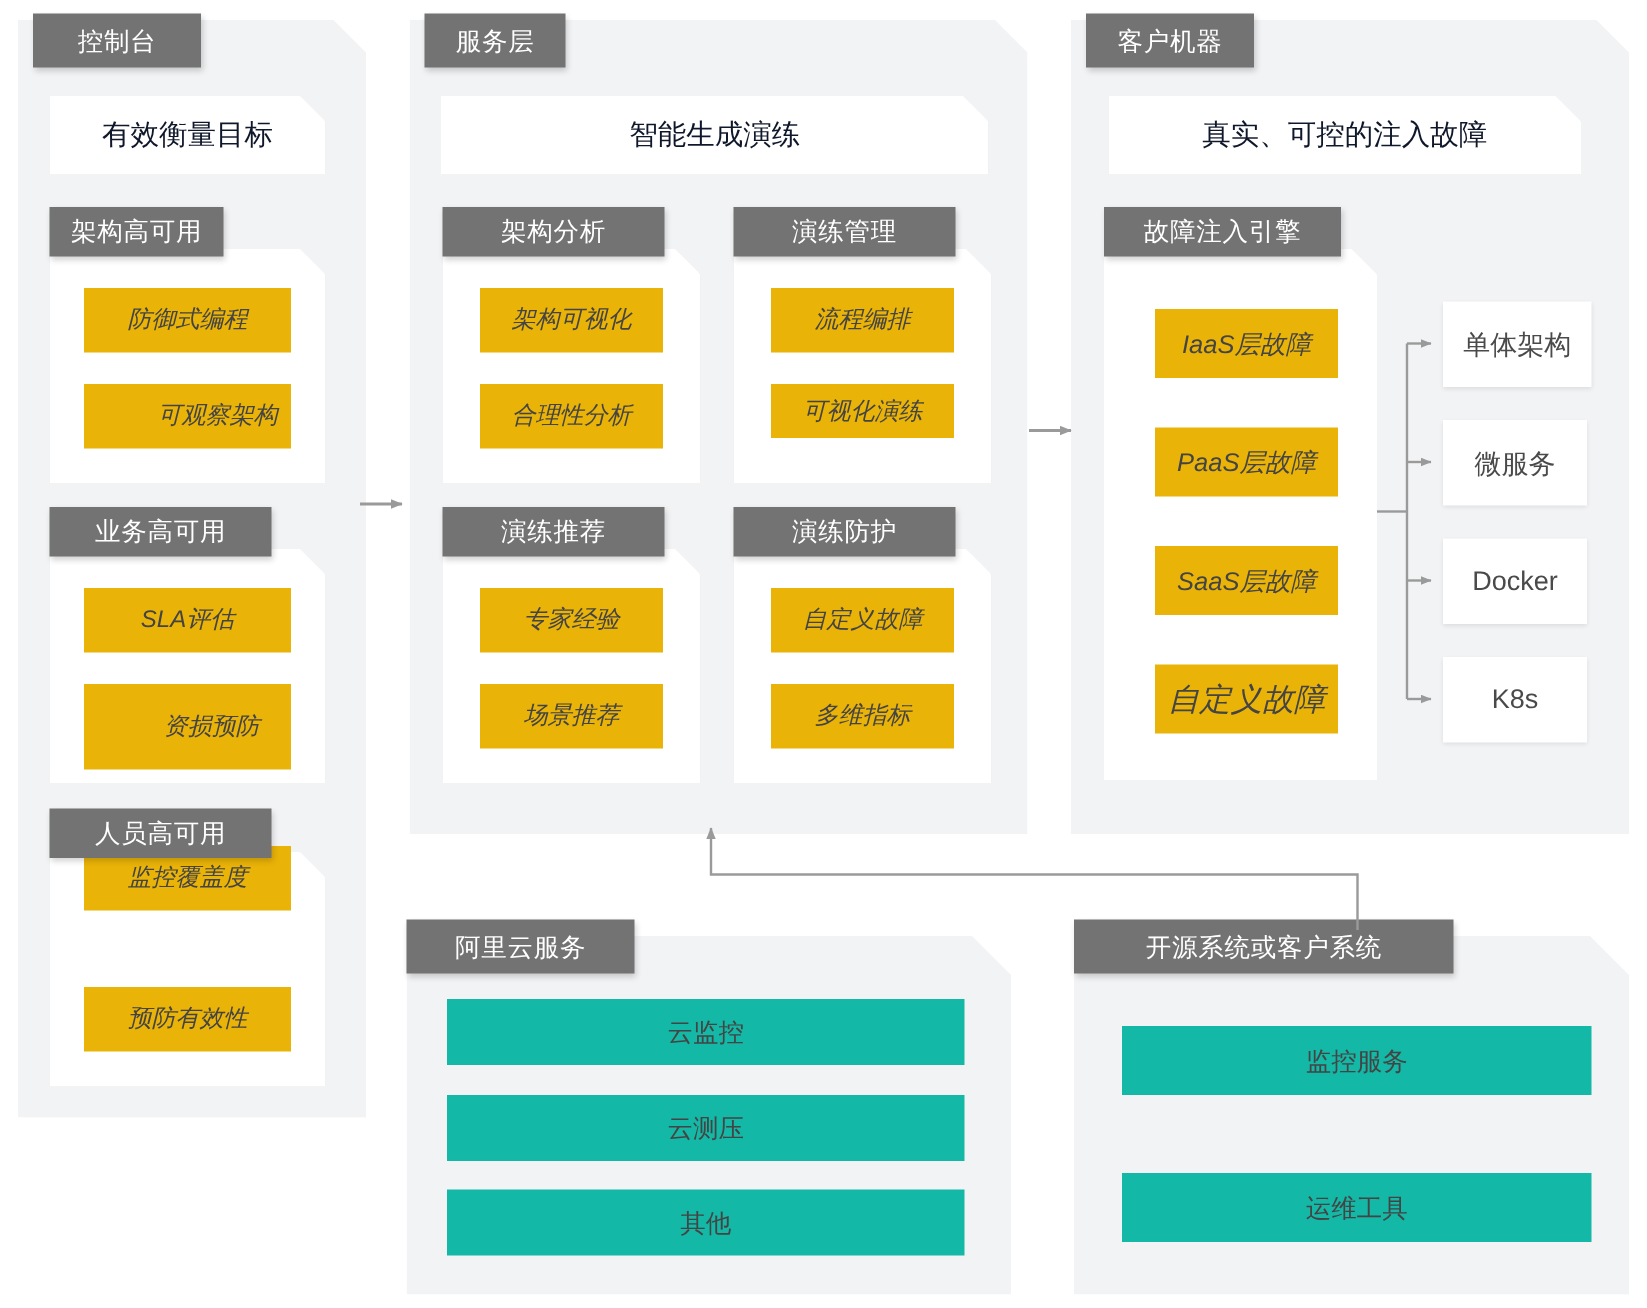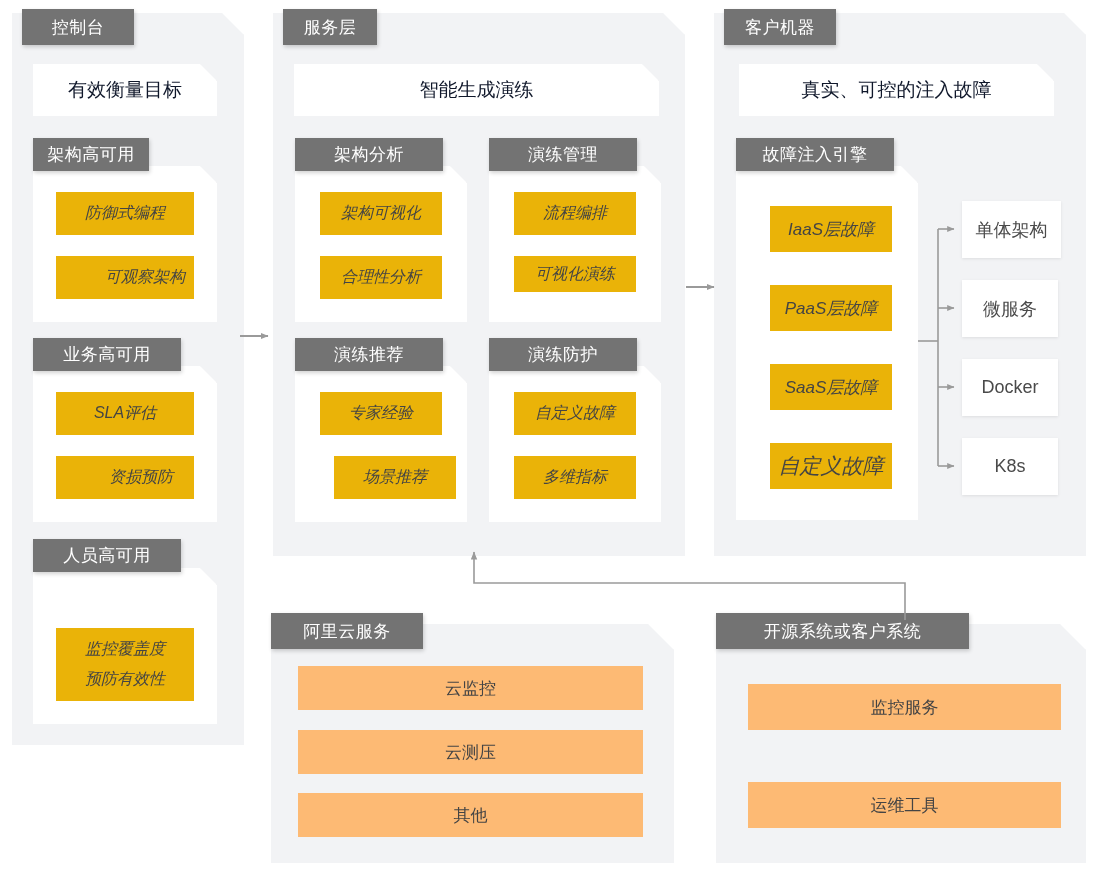--- a/index.html
+++ b/index.html
@@ -64,21 +64,21 @@
     font-size: 16px;
     color: #444444;
     white-space: nowrap;
     font-style: italic;
   }
 
   
   .pale {
     position: absolute;
     box-sizing: border-box;
-    background: #fdba74;
+    background: #14b8a6;
     display: flex;
     align-items: center;
     justify-content: center;
     font-size: 17px;
     color: #444444;
     white-space: nowrap;
   }
 
   
   .headline {
@@ -170,29 +170,29 @@
   <span>可观察架构</span>
 </div>
 
 <div class="card" style="left:33px; top:366px; width:184px; height:156px;"></div>
 <div class="tab" style="left:33px; top:338px; width:148px; height:33px;">
   <span>业务高可用</span>
 </div>
 <div class="cyan" style="left:56px; top:392px; width:138px; height:43px;">
   <span>SLA评估</span>
 </div>
-<div class="cyan" style="left:56px; top:456px; width:138px; height:43px;padding-left:32px;">
+<div class="cyan" style="left:56px; top:456px; width:138px; height:57px;padding-left:32px;">
   <span>资损预防</span>
 </div>
 
 <div class="card" style="left:33px; top:568px; width:184px; height:156px;"></div>
 <div class="tab" style="left:33px; top:539px; width:148px; height:33px;">
   <span>人员高可用</span>
 </div>
-<div class="cyan" style="left:56px; top:628px; width:138px; height:43px;">
+<div class="cyan" style="left:56px; top:564px; width:138px; height:43px;">
   <span>监控覆盖度</span>
 </div>
 <div class="cyan" style="left:56px; top:658px; width:138px; height:43px;">
   <span>预防有效性</span>
 </div>
 
 <div class="group" style="left:273px; top:13px; width:412px; height:543px;"></div>
 <div class="tab" style="left:283px; top:9px; width:94px; height:36px;">
   <span>服务层</span>
 </div>
@@ -223,21 +223,21 @@
   <span>可视化演练</span>
 </div>
 
 <div class="card" style="left:295px; top:366px; width:172px; height:156px;"></div>
 <div class="tab" style="left:295px; top:338px; width:148px; height:33px;">
   <span>演练推荐</span>
 </div>
 <div class="cyan" style="left:320px; top:392px; width:122px; height:43px;">
   <span>专家经验</span>
 </div>
-<div class="cyan" style="left:320px; top:456px; width:122px; height:43px;margin-left:14px;">
+<div class="cyan" style="left:320px; top:456px; width:122px; height:43px;">
   <span>场景推荐</span>
 </div>
 
 <div class="card" style="left:489px; top:366px; width:172px; height:156px;"></div>
 <div class="tab" style="left:489px; top:338px; width:148px; height:33px;">
   <span>演练防护</span>
 </div>
 <div class="cyan" style="left:514px; top:392px; width:122px; height:43px;">
   <span>自定义故障</span>
 </div>

